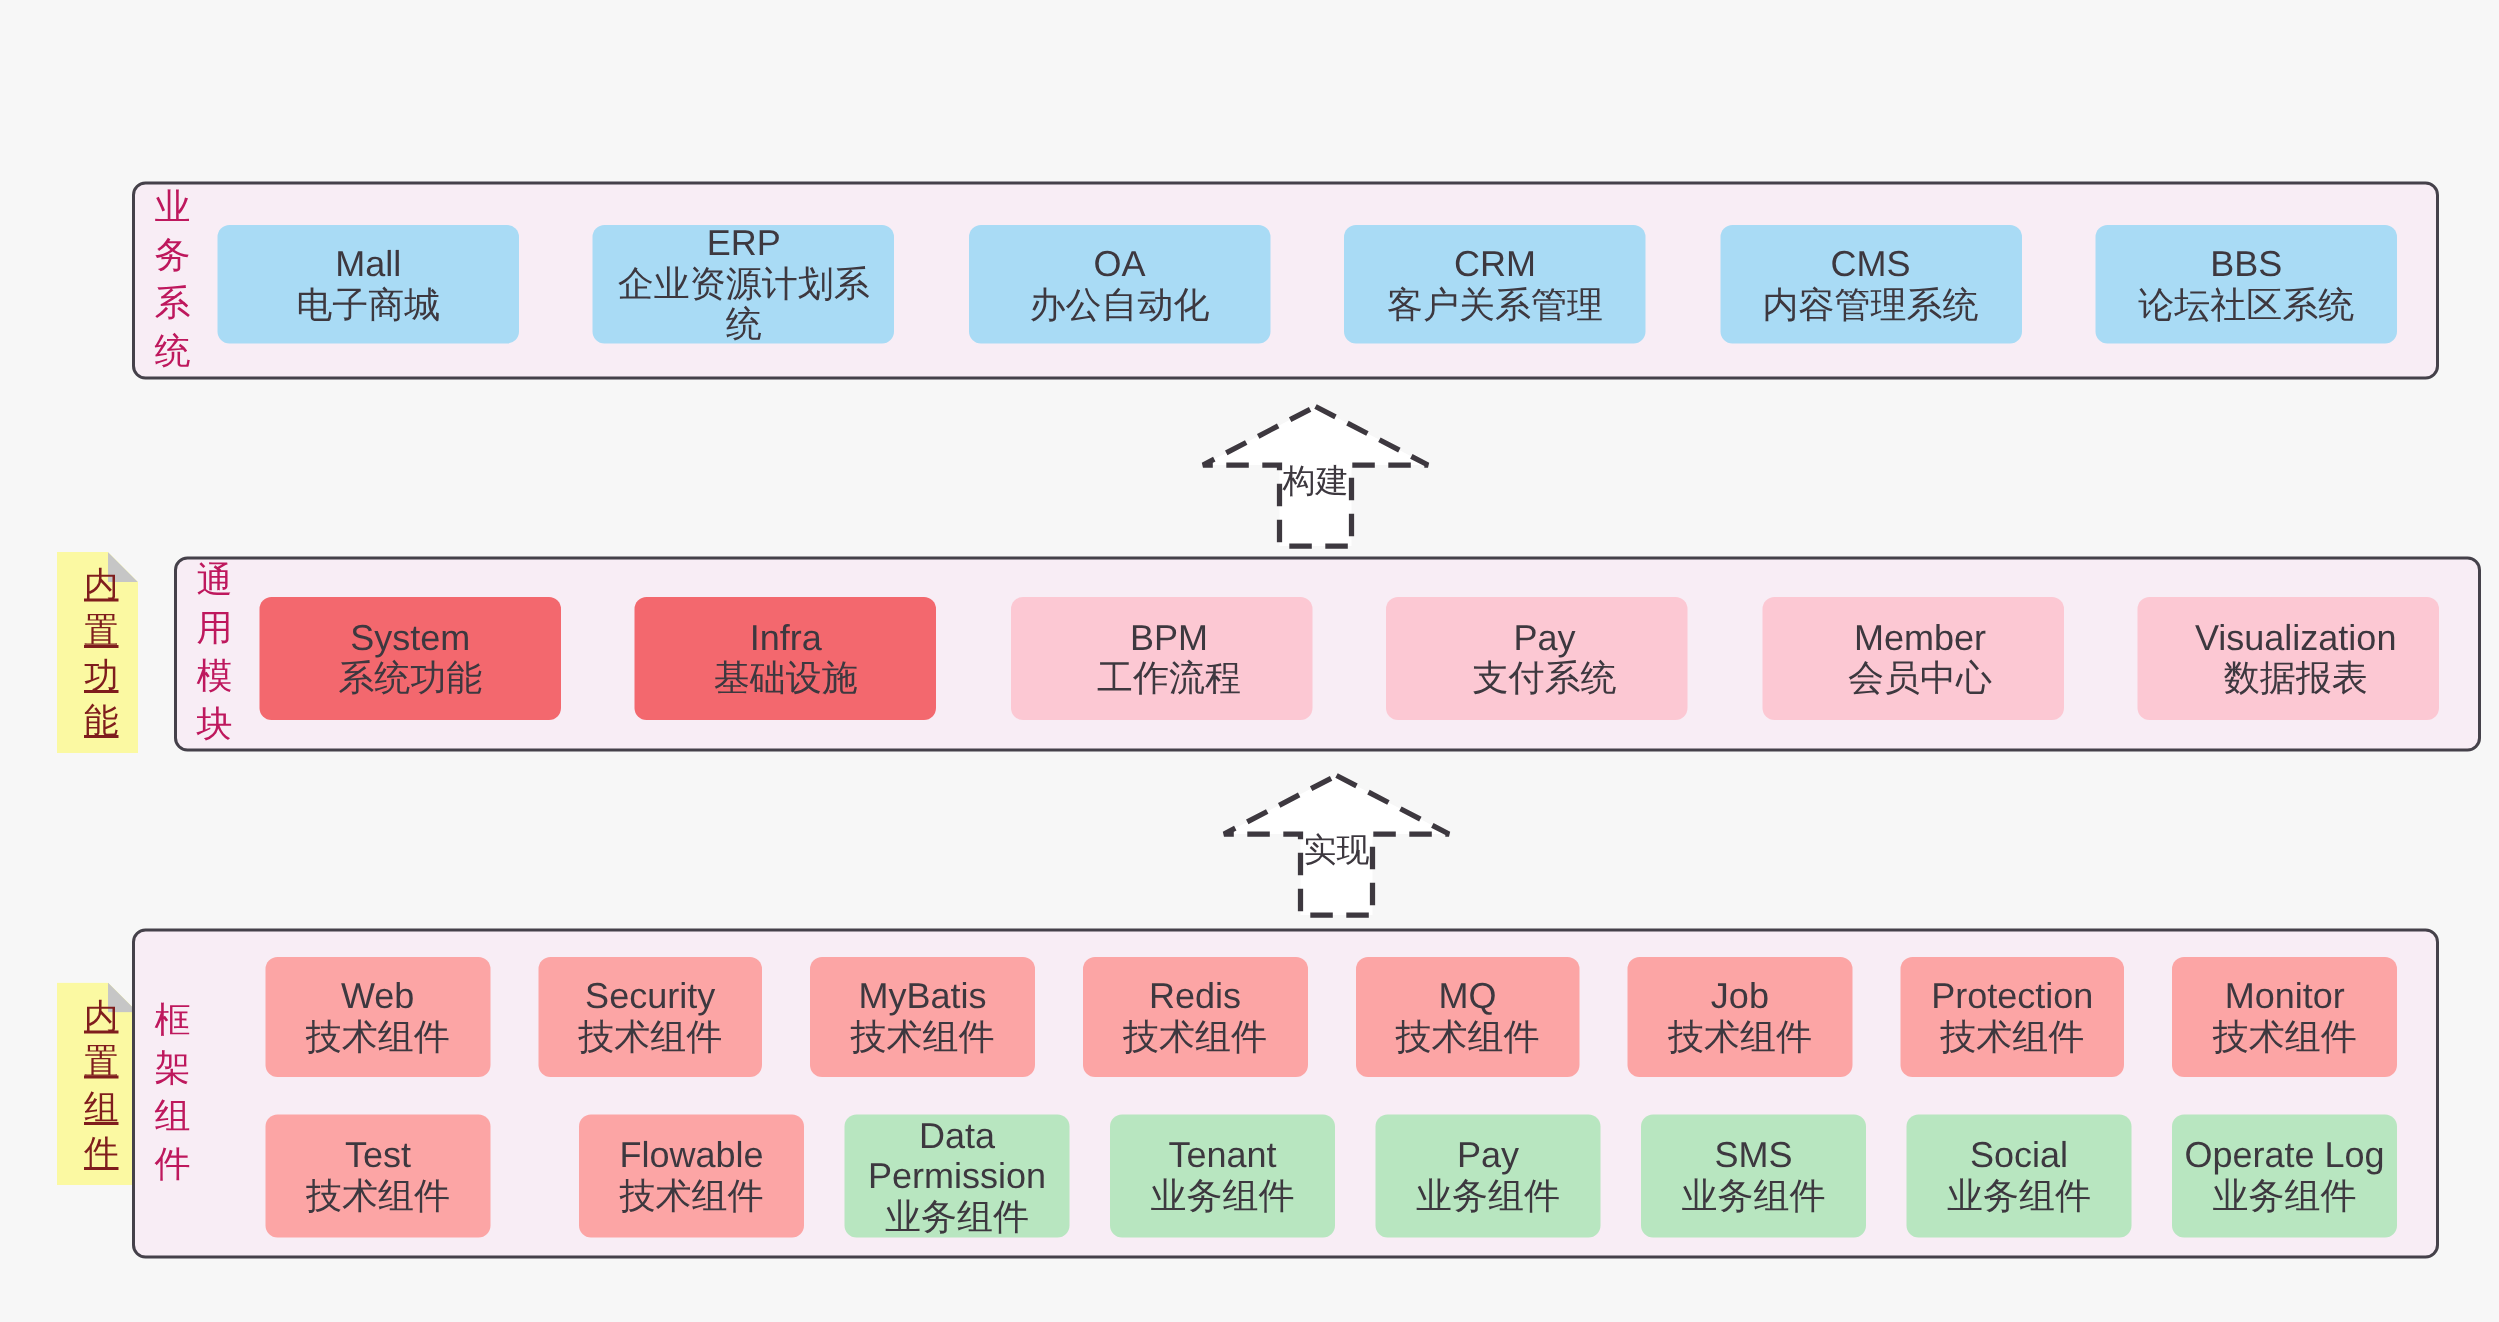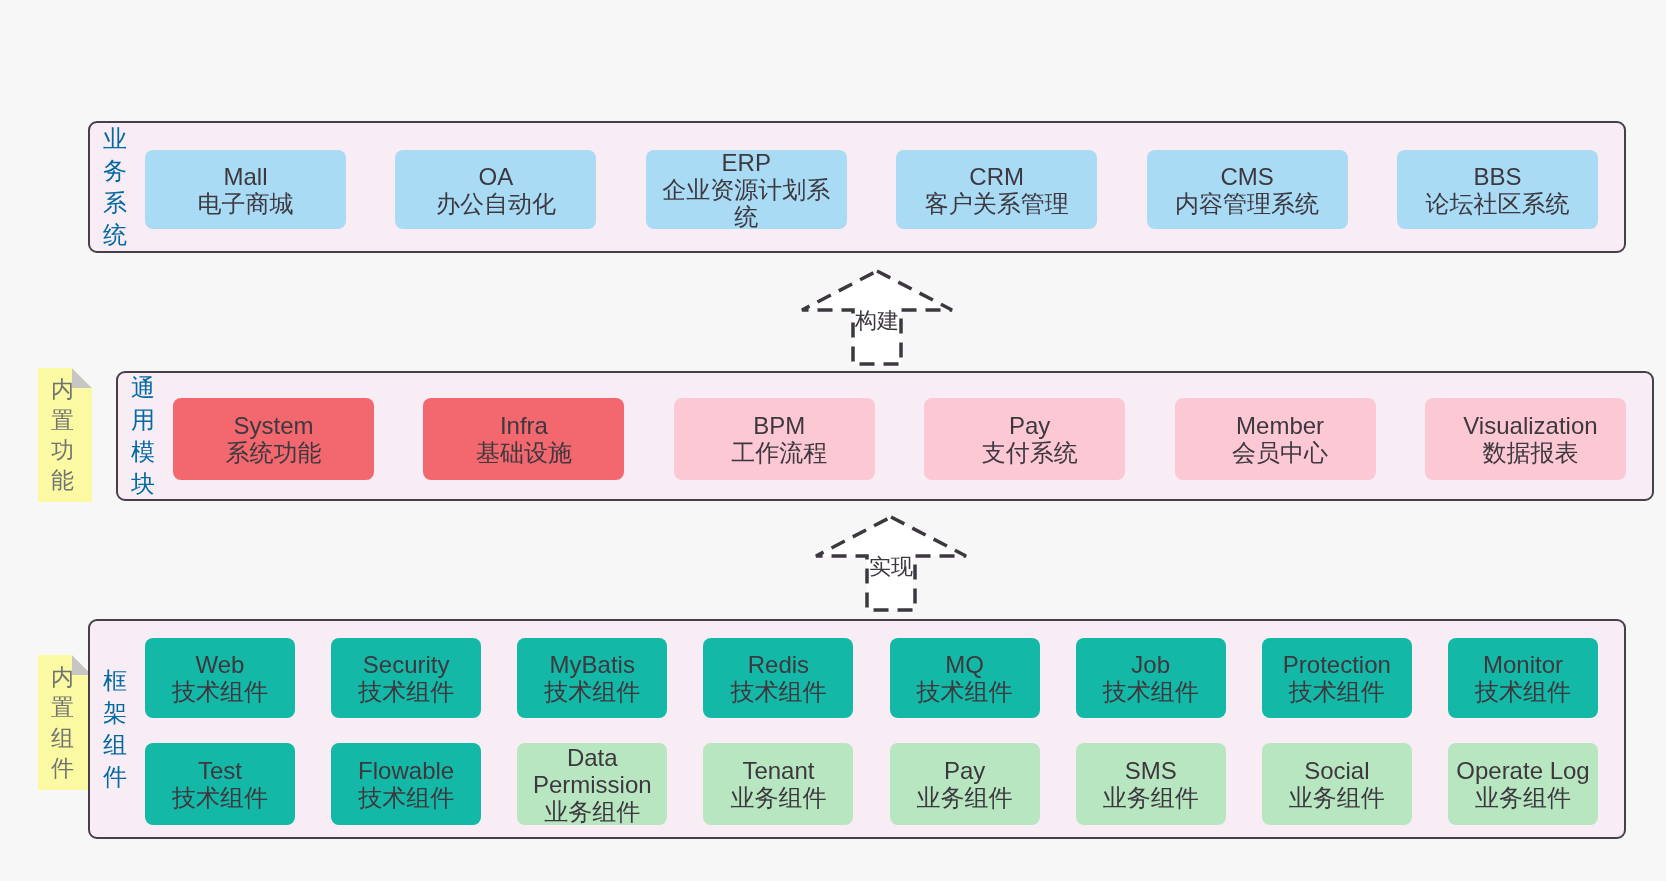--- a/index.html
+++ b/index.html
@@ -19,21 +19,21 @@
     border-radius:9px;
     box-sizing:border-box;
   }
   #panel-business   { top:121px; height:132px; }
   #panel-modules    { top:371px; height:130px;margin-left:28px; }
   #panel-components { top:619px; height:220px; }
 
   .panel-label {
     position:absolute; left:9px; top:50%; transform:translateY(-50%);
     width:32px; font-size:24px; line-height:1.34;
-    text-align:center; word-break:break-all; color:#0369a1;
+    text-align:center; word-break:break-all; color:#be185d;
   }
 
   
   .row {
     position:absolute; left:55px; right:26px;
     display:flex; justify-content:space-between;
   }
   #panel-business .row   { top:27px;  height:79px; }
   #panel-modules .row    { top:25px;  height:82px; }
   #panel-components .row-a { top:17px;  height:80px; }
@@ -46,41 +46,42 @@
     text-align:center;
     font-size:24px; line-height:27px;
     box-sizing:border-box; padding:0 6px;
   }
   .row-6 .box { width:201px; }
   .row-8 .box { width:150px; padding:0 3px; }
 
   .blue        { background:#a9dbf5; }
   .red         { background:#f3686e; }
   .pink        { background:#fcc8d3;padding-left:16px; }
-  .green       { background:#14b8a6; }
+  .green       { background:#fca5a5;margin-left:32px; }
   .light-green { background:#b8e6c0; }
 
   
   .sticky {
     position:absolute; left:38px; width:54px;
     background:#fbf9a2;
     clip-path:polygon(0 0, calc(100% - 20px) 0, 100% 20px, 100% 100%, 0 100%);
     display:flex; align-items:center; justify-content:center;
   }
   #sticky-modules    { top:368px; height:134px; }
   #sticky-components { top:655px; height:135px; }
   .fold {
     position:absolute; top:0; right:0; width:20px; height:20px;
     background:#c6c6c6;
     clip-path:polygon(0 0, 100% 100%, 0 100%);
   }
   .sticky .vtext {
     width:28px; font-size:23px; line-height:1.32;
-    text-align:left; word-break:break-all; color:#737373;
+    text-align:right; word-break:break-all; color:#7f1d1d;
     position:relative;
+    text-decoration:underline;
   }
 
   
   .arrow { position:absolute; width:160px; height:102px; }
   #arrow-build     { left:797px; top:266px; }
   #arrow-implement { left:811px; top:512px; }
   .arrow text { font-family:"Liberation Sans","DejaVu Sans",sans-serif; }
 </style>
 </head>
 <body>
@@ -97,26 +98,26 @@
   </div>
 
   <section class="panel" id="panel-business">
     <div class="panel-label">业务系统</div>
     <div class="row row-6">
       <div class="box blue">
         <div>Mall</div>
         <div>电子商城</div>
       </div>
       <div class="box blue">
+        <div>ERP</div>
+        <div>企业资源计划系统</div>
+      </div>
+      <div class="box blue">
         <div>OA</div>
         <div>办公自动化</div>
-      </div>
-      <div class="box blue">
-        <div>ERP</div>
-        <div>企业资源计划系统</div>
       </div>
       <div class="box blue">
         <div>CRM</div>
         <div>客户关系管理</div>
       </div>
       <div class="box blue">
         <div>CMS</div>
         <div>内容管理系统</div>
       </div>
       <div class="box blue">

